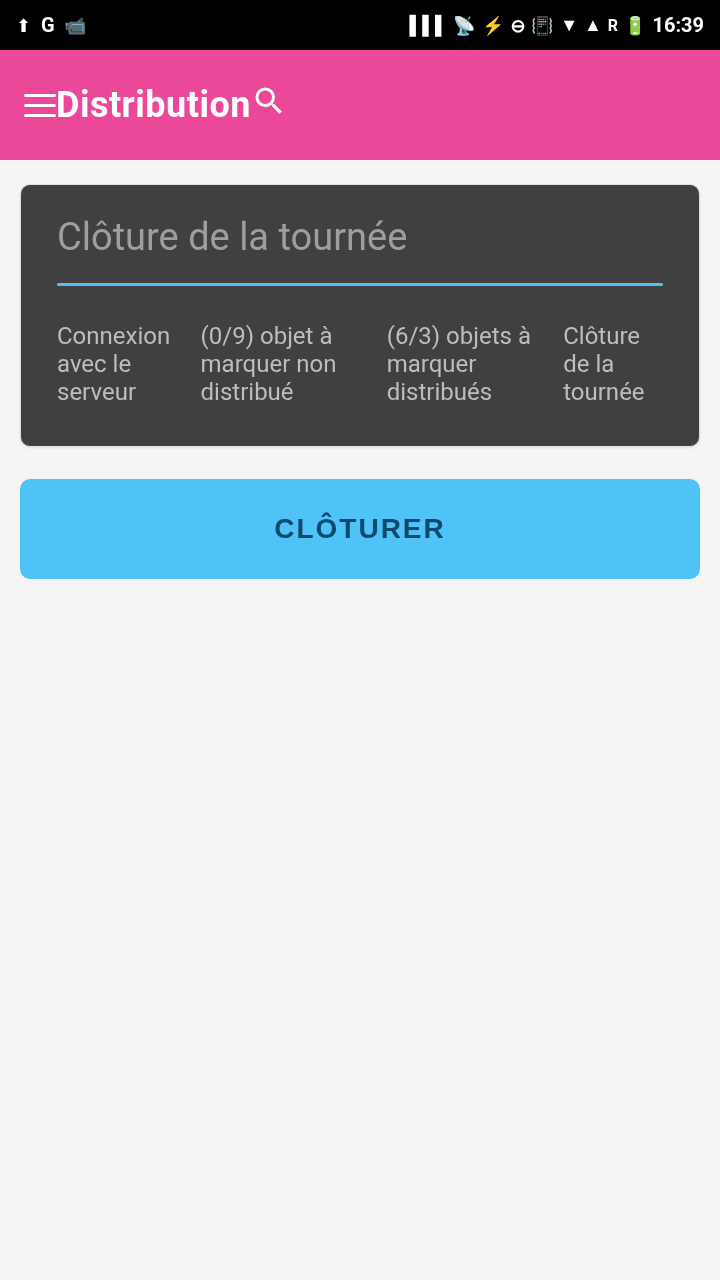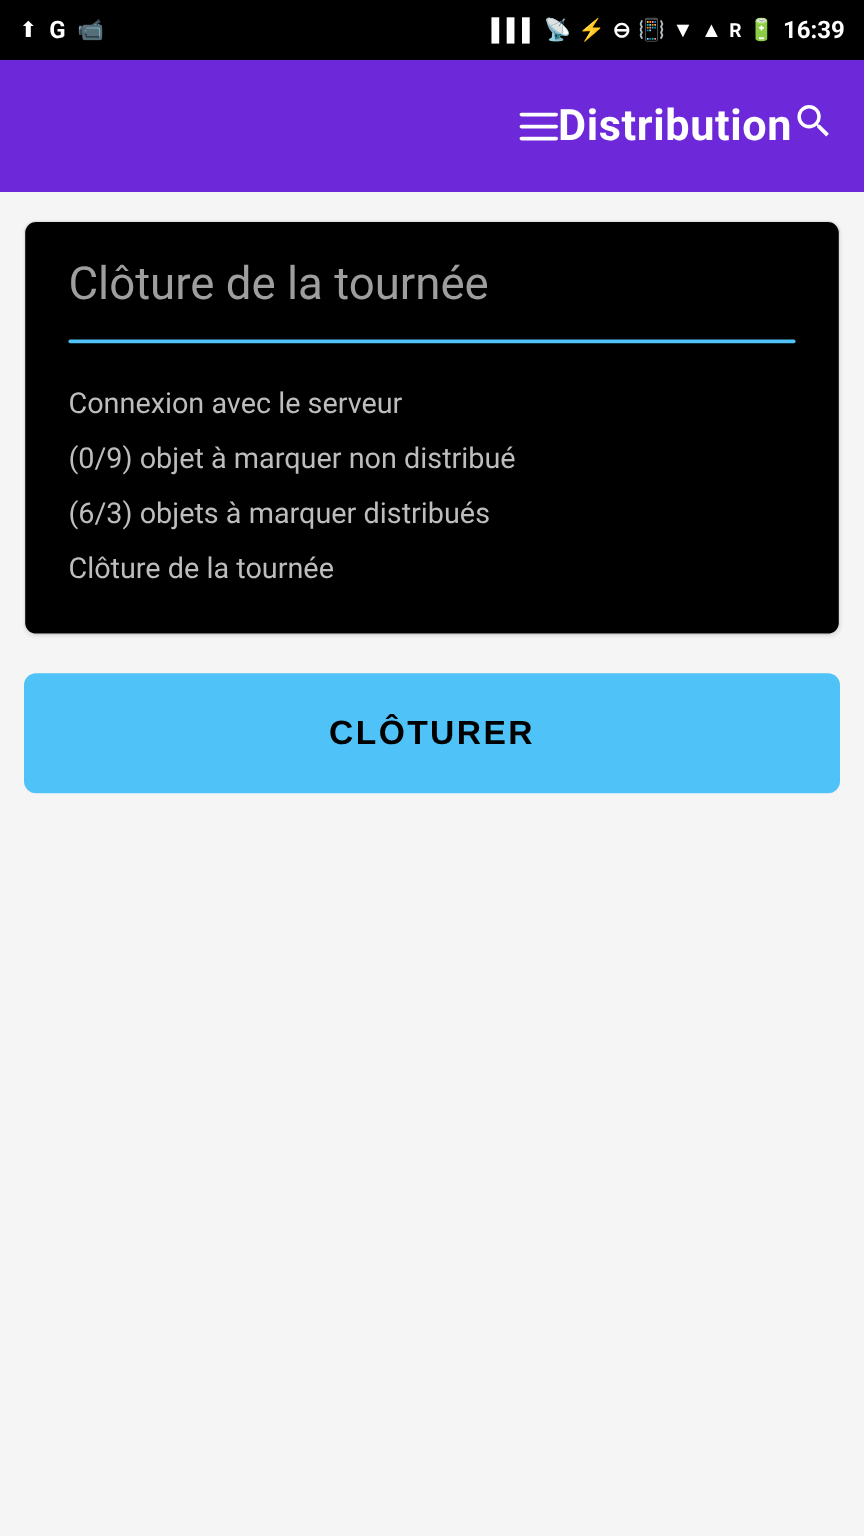--- a/index.html
+++ b/index.html
@@ -42,24 +42,24 @@
     .status-time {
       font-size: 20px;
       font-weight: bold;
       color: #fff;
     }
 
     
     .app-bar {
       width: 100%;
       height: 110px;
-      background: #6d28d9;
-      display: flex;
-      align-items: center;
-      justify-content: flex-end;
+      background: #ec4899;
+      display: flex;
+      align-items: center;
+      justify-content: flex-start;
       padding: 0 24px;
     }
 
     .app-bar-title {
       font-size: 36px;
       font-weight: bold;
       color: #fff;
       letter-spacing: 0.5px;
     }
 
@@ -86,21 +86,21 @@
 
     
     .main-content {
       padding: 24px 20px;
       background: #f5f5f5;
       min-height: calc(1280px - 160px);
     }
 
     
     .card {
-      background: #000000;
+      background: #404040;
       border-radius: 10px;
       border: 1px solid #e0e0e0;
       padding: 30px 36px 40px 36px;
       margin-bottom: 32px;
       box-shadow: 0 1px 3px rgba(0,0,0,0.08);
     }
 
     .card-title {
       font-size: 38px;
       color: #9e9e9e;
@@ -111,38 +111,37 @@
     .card-divider {
       width: 100%;
       height: 3px;
       background: #4fc3f7;
       margin-bottom: 36px;
       border-radius: 2px;
     }
 
     .card-items {
       display: flex;
-      flex-direction: column;
       gap: 18px;
     }
 
     .card-item {
       font-size: 24px;
       color: #bdbdbd;
       font-weight: 400;
     }
 
     
     .cloture-button {
       width: 100%;
       height: 100px;
       background: #4fc3f7;
       border: none;
       border-radius: 10px;
-      color: #000000;
+      color: #0c4a6e;
       font-size: 28px;
       font-weight: bold;
       letter-spacing: 2px;
       cursor: pointer;
       display: flex;
       align-items: center;
       justify-content: center;
     }
 
     

